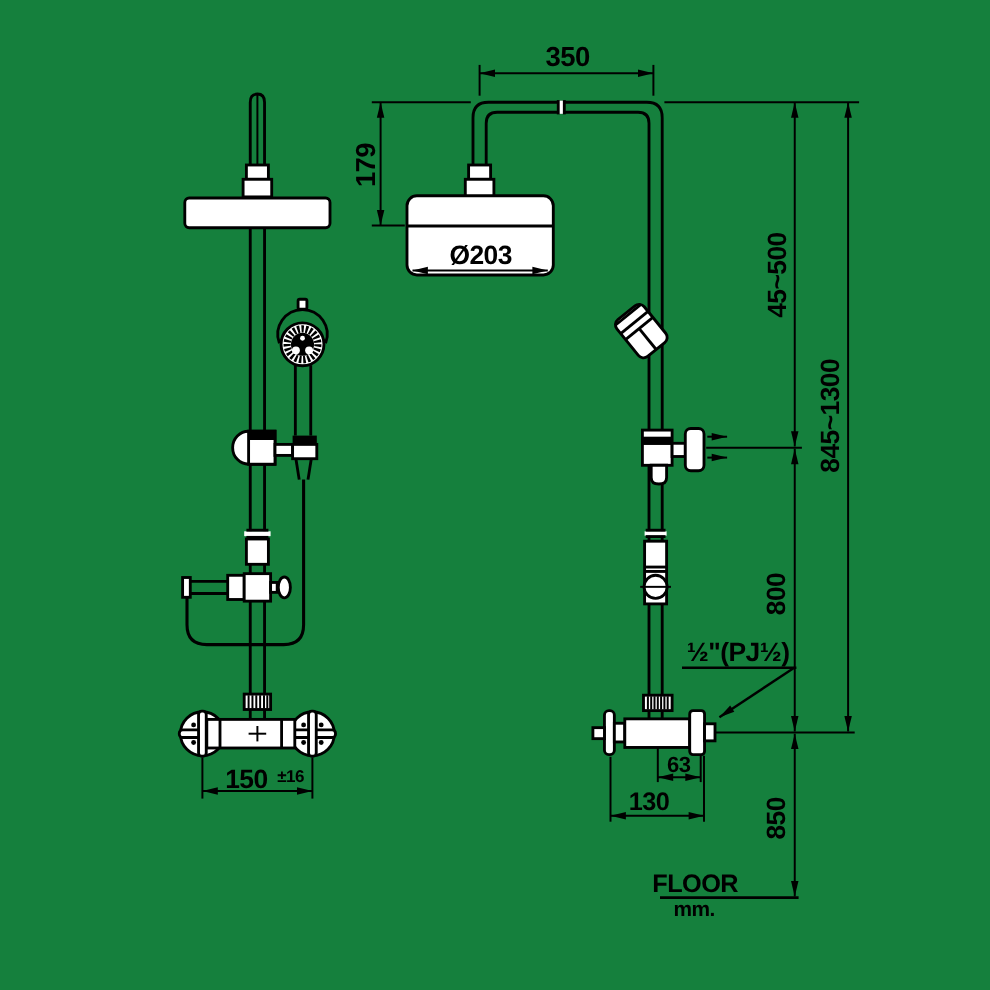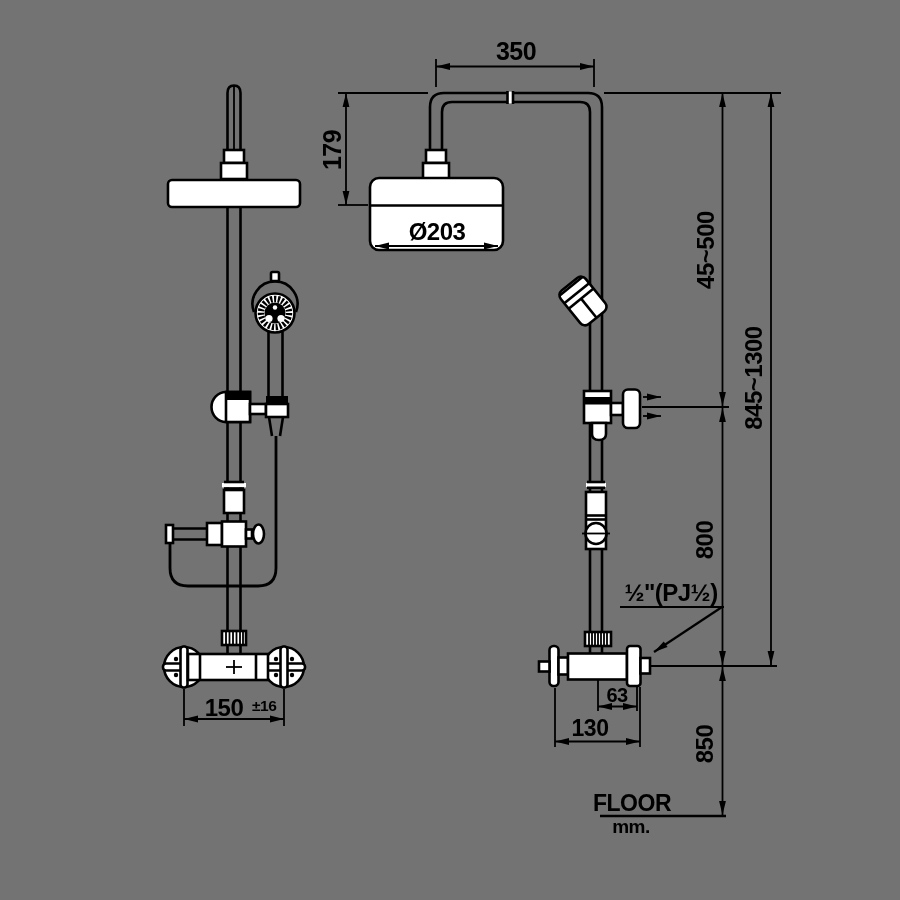--- a/index.html
+++ b/index.html
@@ -1,16 +1,16 @@
 <!DOCTYPE html>
 <html><head>
 <meta charset="utf-8">
 <style>
   html,body{margin:0;padding:0;background:#ffffff;}
-  .stage{position:relative;width:900px;height:900px;background:#737373;overflow:hidden;}
+  .stage{position:relative;width:900px;height:900px;background:#15803d;overflow:hidden;}
   svg{display:block;}
   .dim{font-family:"Liberation Sans","DejaVu Sans",sans-serif;font-weight:700;fill:#000;letter-spacing:-0.5px;}
   .obj{stroke:#000;stroke-width:2.6;fill:none;}
   .objf{stroke:#000;stroke-width:2.6;fill:#ffffff;}
   .thin{stroke:#000;stroke-width:1.8;fill:none;}
   .blk{fill:#000;stroke:none;}
   .wht{fill:#ffffff;stroke:none;}
 </style>
 </head>
 <body>

